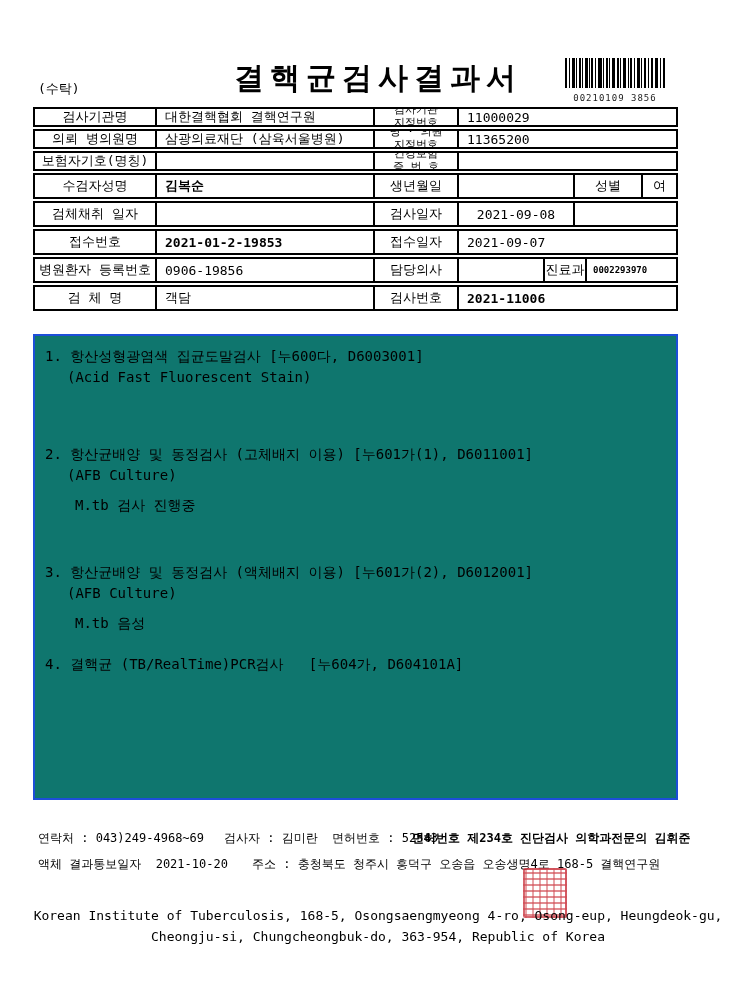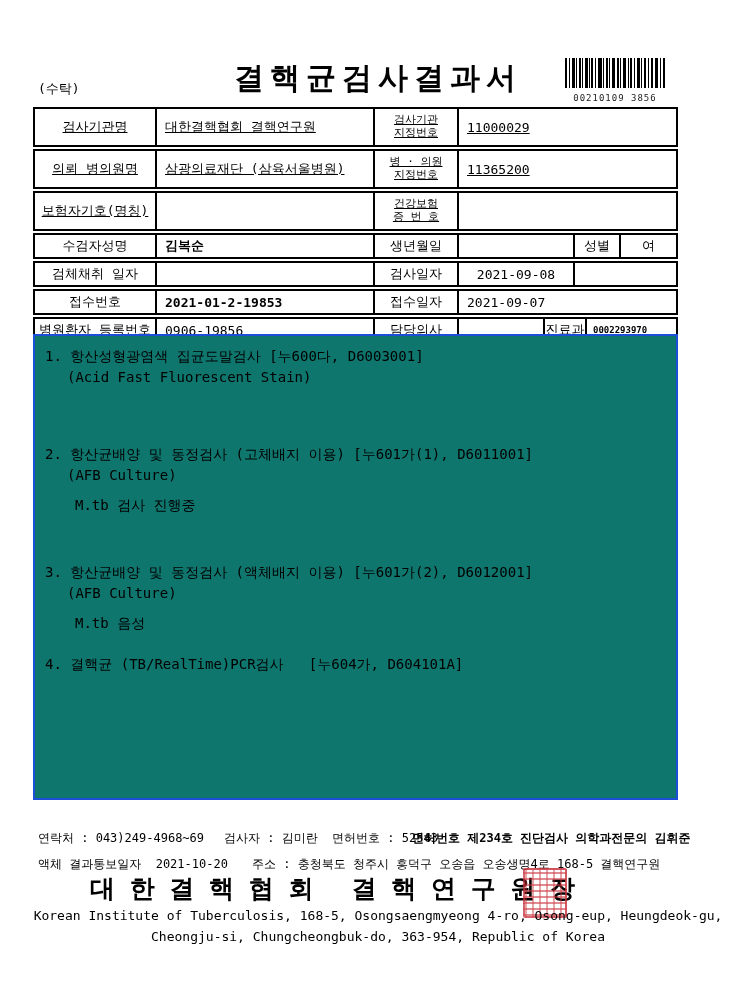--- a/index.html
+++ b/index.html
@@ -14,37 +14,37 @@
     position:absolute; left:0; top:58px; width:756px; text-align:center;
     font-size:30px; font-weight:bold; letter-spacing:6px;
     font-family:"DejaVu Serif","DejaVu Sans",serif;
   }
   .barcode-wrap { position:absolute; left:565px; top:58px; width:100px; text-align:center; }
   .barcode-num { font-size:9px; letter-spacing:1px; margin-top:1px; color:#222; }
 
   
   .itable { position:absolute; left:33px; top:107px; width:645px; }
   .irow { display:flex; border:2px solid #000; margin-bottom:2px; background:#fff; }
-  .irow.h32 { height:40px;text-decoration:underline; }
+  .irow.h32 { height:20px; }
   .irow.h26 { height:26px; }
   .icell { border-right:2px solid #000; display:flex; align-items:center; overflow:hidden; }
   .icell:last-child { border-right:none; flex:1; }
   .ilabel { justify-content:center; text-align:center; font-size:13px; }
   .ilabel.two { font-size:11px; line-height:1.15; white-space:pre-line; }
   .ivalue { padding-left:8px; font-size:13px; }
   .ivalue.center { justify-content:center; padding-left:0; }
   .bold { font-weight:bold; }
   .tiny { font-size:9px; font-weight:bold; letter-spacing:0; padding-left:6px; }
   .w122 { width:122px; flex:none; }
   .w218 { width:218px; flex:none; }
   .w84  { width:84px;  flex:none; }
   .w112 { width:116px; flex:none; }
   .w86  { width:86px;  flex:none; }
   .w50  { width:42px;  flex:none; }
-  .w46  { width:46px;  flex:none; }
+  .w46  { width:68px;  flex:none; }
 
   
   .body-box { position:absolute; left:33px; top:334px; width:645px; height:466px; border:2px solid #1d4ed8; background:#0f766e; }
   .item { position:absolute; left:10px; right:10px; font-size:14px; }
   .item .name { white-space:pre; }
   .item .sub { margin-top:3px; padding-left:22px; font-size:14px; }
   .item .result { margin-top:14px; padding-left:30px; font-weight:normal; font-size:14px; }
   .i1 { top:12px; } .i2 { top:110px; } .i3 { top:228px; } .i4 { top:320px; }
 
   
@@ -207,19 +207,18 @@
     </div>
 
   </div>
 
   <div class="f-abs f-contact">연락처 : 043)249-4968~69</div>
   <div class="f-abs f-examiner">검사자 : 김미란  면허번호 : 52543</div>
   <div class="f-abs f-license">면허번호 제234호 진단검사 의학과전문의 김휘준</div>
   <div class="f-abs f-reportdate">액체 결과통보일자  2021-10-20</div>
   <div class="f-abs f-address">주소 : 충청북도 청주시 흥덕구 오송읍 오송생명4로 168-5 결핵연구원</div>
 
-  <div class="org-title">대 한 결 핵 협 회   결 핵 연 구 원 장</div>
   <div class="seal"></div>
 
   <div class="f-center f-en1">Korean Institute of Tuberculosis, 168-5, Osongsaengmyeong 4-ro, Osong-eup, Heungdeok-gu,</div>
   <div class="f-center f-en2">Cheongju-si, Chungcheongbuk-do, 363-954, Republic of Korea</div>
 
 </div>
 
 </body></html>

